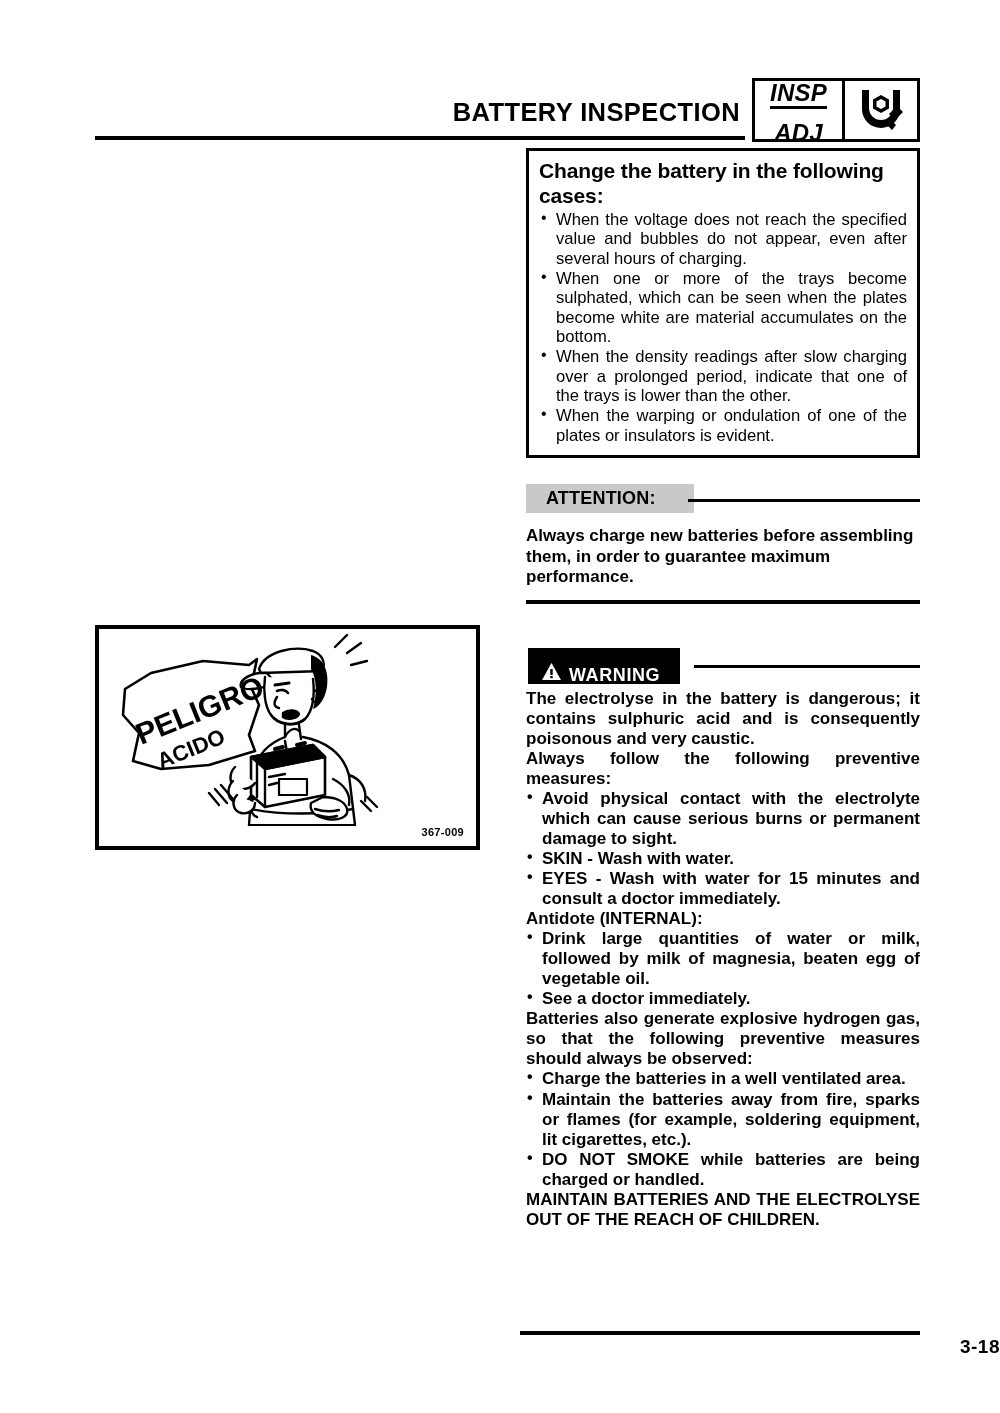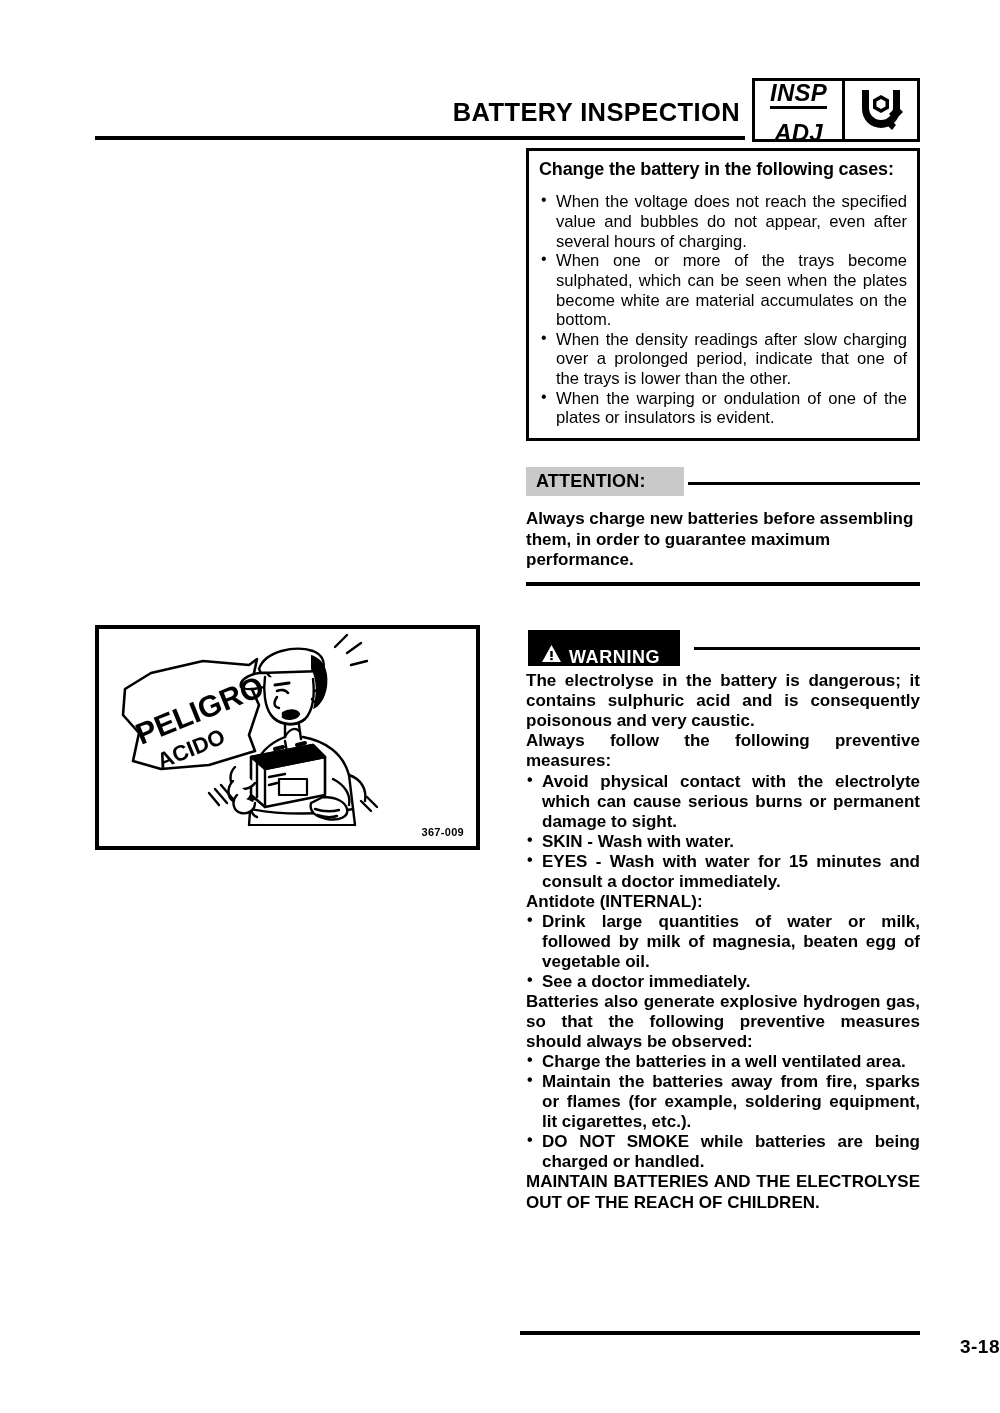--- a/index.html
+++ b/index.html
@@ -103,24 +103,24 @@
     width: 394px;
   }
 
   .boxed-note {
     border: 3px solid #000;
     padding: 8px 10px 10px 10px;
     box-sizing: border-box;
     background: #fff;
   }
   .note-heading {
-    font-size: 18px;
+    font-size: 21px;
     font-weight: bold;
     line-height: 1.18;
-    margin-bottom: 12px;
+    margin-bottom: 1px;
     letter-spacing: -0.15px;
   }
   ul.bullets {
     list-style: none;
     margin: 0;
     padding: 0;
   }
   ul.bullets > li {
     position: relative;
     padding-left: 17px;
@@ -147,21 +147,21 @@
   
   .attention-wrap {
     margin-top: 26px;
     position: relative;
     height: 34px;
   }
   .attention-tag {
     position: absolute;
     left: 0; top: 0;
     background: #c9c9c9;
-    padding: 5px 38px 6px 10px;
+    padding: 5px 38px 6px 20px;
     font-size: 18px;
     font-weight: bold;
     line-height: 1;
     letter-spacing: 0.2px;
   }
   .tag-rule {
     position: absolute;
     left: 162px;
     top: 15px;
     right: 0;

